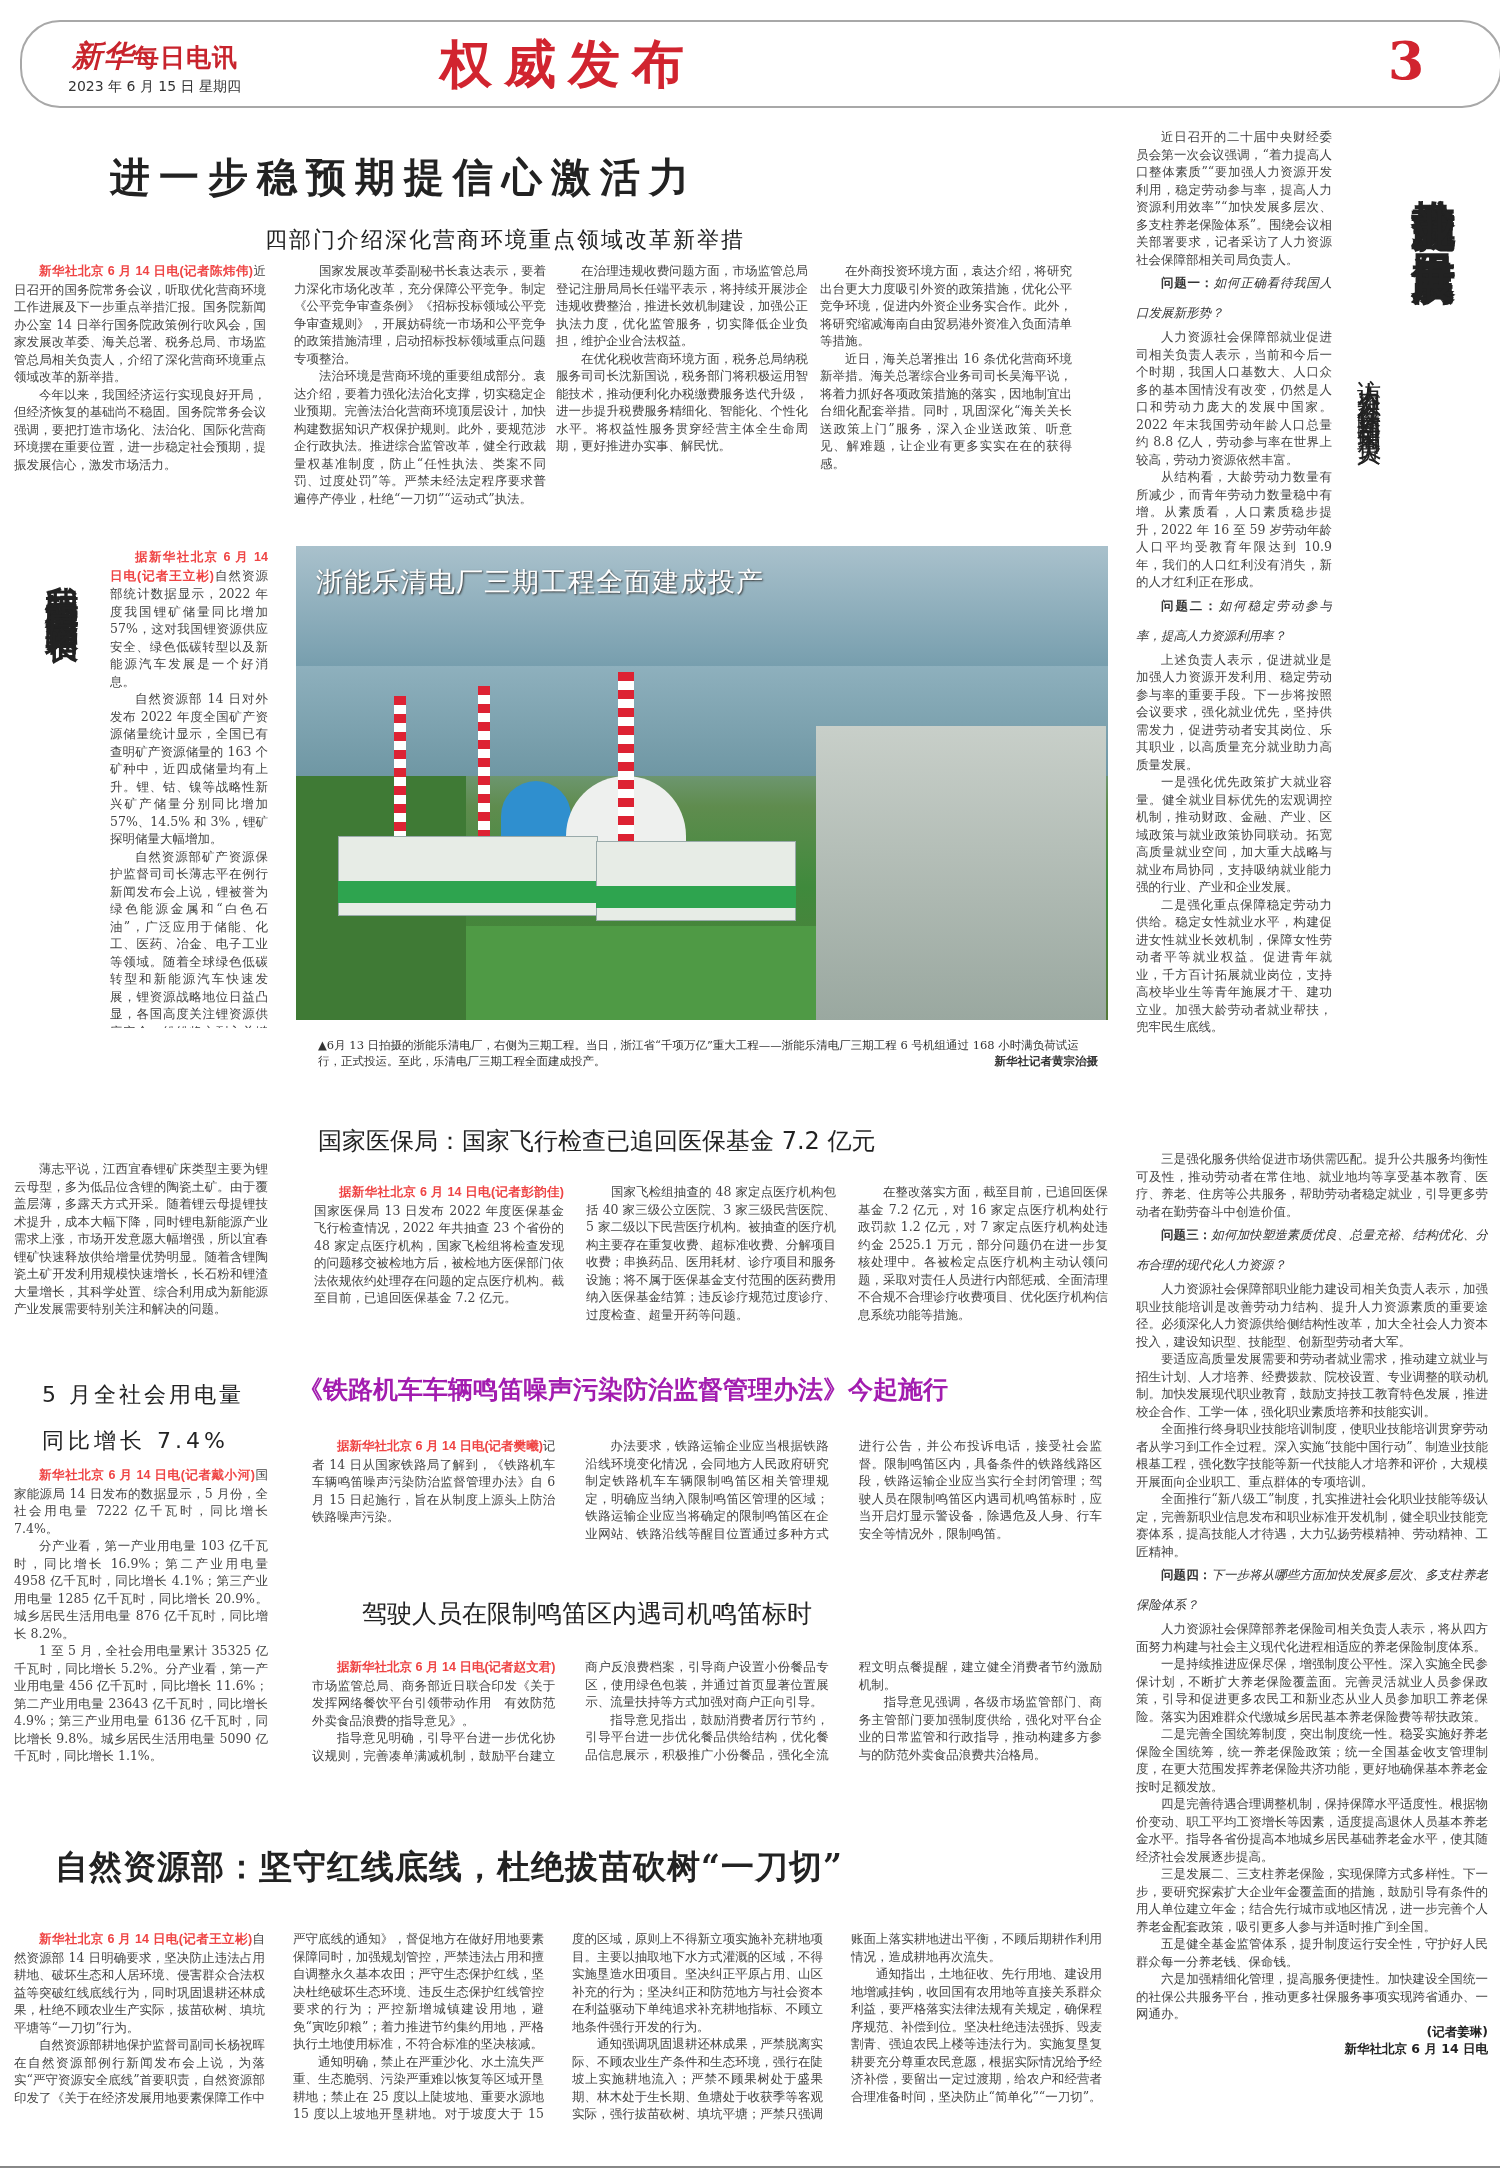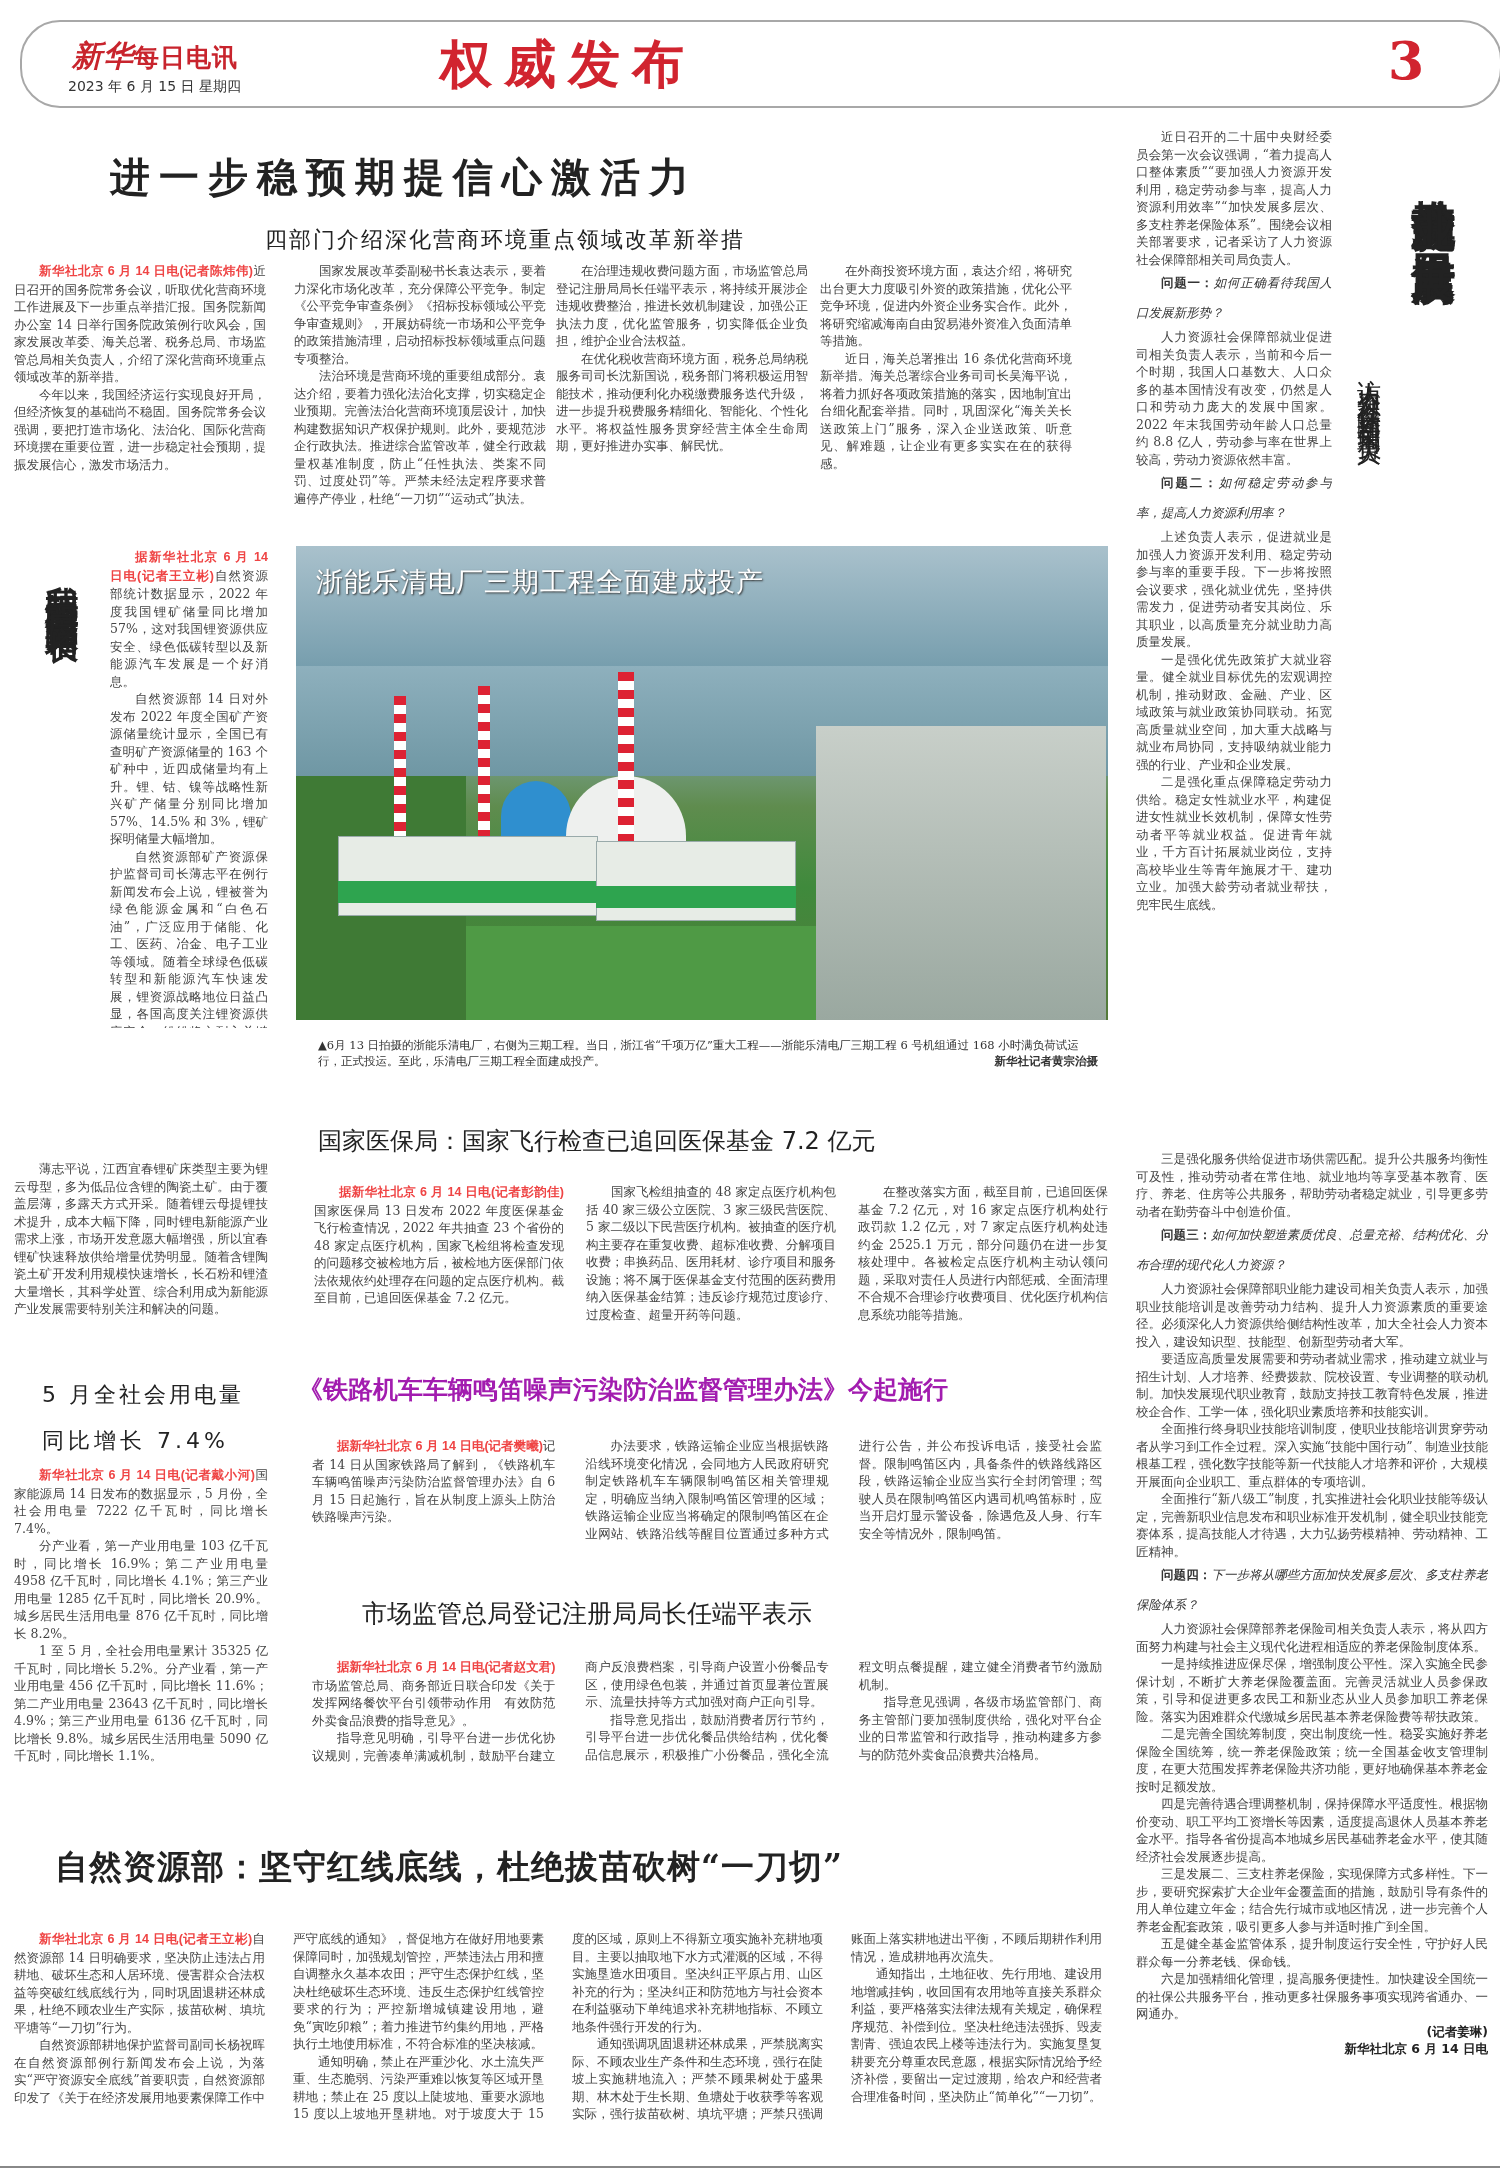--- a/index.html
+++ b/index.html
@@ -102,21 +102,21 @@
   <p>分产业看，第一产业用电量 103 亿千瓦时，同比增长 16.9%；第二产业用电量 4958 亿千瓦时，同比增长 4.1%；第三产业用电量 1285 亿千瓦时，同比增长 20.9%。城乡居民生活用电量 876 亿千瓦时，同比增长 8.2%。</p>
   <p>1 至 5 月，全社会用电量累计 35325 亿千瓦时，同比增长 5.2%。分产业看，第一产业用电量 456 亿千瓦时，同比增长 11.6%；第二产业用电量 23643 亿千瓦时，同比增长 4.9%；第三产业用电量 6136 亿千瓦时，同比增长 9.8%。城乡居民生活用电量 5090 亿千瓦时，同比增长 1.1%。</p>
 </div>
 
 <h2 class="abs" style="left:298px;top:1373px;font-size:25px;font-weight:bold;font-family:'DejaVu Sans',sans-serif;color:#a21caf">《铁路机车车辆鸣笛噪声污染防治监督管理办法》今起施行</h2>
 <div class="abs body" style="left:312px;top:1437px;width:790px;column-count:3;column-gap:30px;height:115px">
   <p class="lead"><b>据新华社北京 6 月 14 日电(记者樊曦)</b><span>记者 14 日从国家铁路局了解到，《铁路机车车辆鸣笛噪声污染防治监督管理办法》自 6 月 15 日起施行，旨在从制度上源头上防治铁路噪声污染。</span></p>
   <p>办法要求，铁路运输企业应当根据铁路沿线环境变化情况，会同地方人民政府研究制定铁路机车车辆限制鸣笛区相关管理规定，明确应当纳入限制鸣笛区管理的区域；铁路运输企业应当将确定的限制鸣笛区在企业网站、铁路沿线等醒目位置通过多种方式进行公告，并公布投诉电话，接受社会监督。限制鸣笛区内，具备条件的铁路线路区段，铁路运输企业应当实行全封闭管理；驾驶人员在限制鸣笛区内遇司机鸣笛标时，应当开启灯显示警设备，除遇危及人身、行车安全等情况外，限制鸣笛。</p>
 </div>
 
-<h2 class="abs" style="left:362px;top:1597px;font-size:25px;font-weight:normal;font-family:'DejaVu Sans',sans-serif;color:#222">市场监管总局登记注册局局长任端平表示</h2>
+<h2 class="abs" style="left:362px;top:1597px;font-size:25px;font-weight:normal;font-family:'DejaVu Sans',sans-serif;color:#222">驾驶人员在限制鸣笛区内遇司机鸣笛标时</h2>
 <div class="abs body" style="left:312px;top:1658px;width:790px;column-count:3;column-gap:30px;height:140px">
   <p class="lead"><b>据新华社北京 6 月 14 日电(记者赵文君)</b><span>市场监管总局、商务部近日联合印发《关于发挥网络餐饮平台引领带动作用　有效防范外卖食品浪费的指导意见》。</span></p>
   <p>指导意见明确，引导平台进一步优化协议规则，完善凑单满减机制，鼓励平台建立商户反浪费档案，引导商户设置小份餐品专区，使用绿色包装，并通过首页显著位置展示、流量扶持等方式加强对商户正向引导。</p>
   <p>指导意见指出，鼓励消费者厉行节约，引导平台进一步优化餐品供给结构，优化餐品信息展示，积极推广小份餐品，强化全流程文明点餐提醒，建立健全消费者节约激励机制。</p>
   <p>指导意见强调，各级市场监管部门、商务主管部门要加强制度供给，强化对平台企业的日常监管和行政指导，推动构建多方参与的防范外卖食品浪费共治格局。</p>
 </div>
 
 <h1 class="abs" style="left:55px;top:1845px;font-size:33px;letter-spacing:1px">自然资源部：坚守红线底线，杜绝拔苗砍树“一刀切”</h1>
 <div class="abs body" style="left:14px;top:1930px;width:1088px;column-count:4;column-gap:28px;height:230px">
   <p class="lead"><b>新华社北京 6 月 14 日电(记者王立彬)</b><span>自然资源部 14 日明确要求，坚决防止违法占用耕地、破坏生态和人居环境、侵害群众合法权益等突破红线底线行为，同时巩固退耕还林成果，杜绝不顾农业生产实际，拔苗砍树、填坑平塘等“一刀切”行为。</span></p>
@@ -125,20 +125,21 @@
   <p>通知强调巩固退耕还林成果，严禁脱离实际、不顾农业生产条件和生态环境，强行在陡坡上实施耕地流入；严禁不顾果树处于盛果期、林木处于生长期、鱼塘处于收获季等客观实际，强行拔苗砍树、填坑平塘；严禁只强调账面上落实耕地进出平衡，不顾后期耕作利用情况，造成耕地再次流失。</p>
   <p>通知指出，土地征收、先行用地、建设用地增减挂钩，收回国有农用地等直接关系群众利益，要严格落实法律法规有关规定，确保程序规范、补偿到位。坚决杜绝违法强拆、毁麦割青、强迫农民上楼等违法行为。实施复垦复耕要充分尊重农民意愿，根据实际情况给予经济补偿，要留出一定过渡期，给农户和经营者合理准备时间，坚决防止“简单化”“一刀切”。</p>
 </div>
 
 <h1 class="abs vert" style="left:1408px;top:165px;font-size:44px;line-height:52px;height:960px;letter-spacing:1px">推动高质量充分就业　促进人口高质量发展</h1>
 <h2 class="abs vert" style="left:1354px;top:360px;font-size:24px;line-height:30px;font-weight:normal;font-family:'DejaVu Sans',sans-serif;height:560px;letter-spacing:4px">访人力资源社会保障部相关司局负责人</h2>
 <div class="abs body" style="left:1136px;top:128px;width:196px;height:980px;overflow:hidden">
   <p>近日召开的二十届中央财经委员会第一次会议强调，“着力提高人口整体素质”“要加强人力资源开发利用，稳定劳动参与率，提高人力资源利用效率”“加快发展多层次、多支柱养老保险体系”。围绕会议相关部署要求，记者采访了人力资源社会保障部相关司局负责人。</p>
   <div class="q" style="text-indent:2em"><b>问题一：</b><span>如何正确看待我国人口发展新形势？</span></div>
   <p>人力资源社会保障部就业促进司相关负责人表示，当前和今后一个时期，我国人口基数大、人口众多的基本国情没有改变，仍然是人口和劳动力庞大的发展中国家。2022 年末我国劳动年龄人口总量约 8.8 亿人，劳动参与率在世界上较高，劳动力资源依然丰富。</p>
+  <p>从结构看，大龄劳动力数量有所减少，而青年劳动力数量稳中有增。从素质看，人口素质稳步提升，2022 年 16 至 59 岁劳动年龄人口平均受教育年限达到 10.9 年，我们的人口红利没有消失，新的人才红利正在形成。</p>
   <div class="q" style="text-indent:2em"><b>问题二：</b><span>如何稳定劳动参与率，提高人力资源利用率？</span></div>
   <p>上述负责人表示，促进就业是加强人力资源开发利用、稳定劳动参与率的重要手段。下一步将按照会议要求，强化就业优先，坚持供需发力，促进劳动者安其岗位、乐其职业，以高质量充分就业助力高质量发展。</p>
   <p>一是强化优先政策扩大就业容量。健全就业目标优先的宏观调控机制，推动财政、金融、产业、区域政策与就业政策协同联动。拓宽高质量就业空间，加大重大战略与就业布局协同，支持吸纳就业能力强的行业、产业和企业发展。</p>
   <p>二是强化重点保障稳定劳动力供给。稳定女性就业水平，构建促进女性就业长效机制，保障女性劳动者平等就业权益。促进青年就业，千方百计拓展就业岗位，支持高校毕业生等青年施展才干、建功立业。加强大龄劳动者就业帮扶，兜牢民生底线。</p>
 </div>
 <div class="abs body" style="left:1136px;top:1150px;width:352px;height:1010px;overflow:hidden">
   <p>三是强化服务供给促进市场供需匹配。提升公共服务均衡性可及性，推动劳动者在常住地、就业地均等享受基本教育、医疗、养老、住房等公共服务，帮助劳动者稳定就业，引导更多劳动者在勤劳奋斗中创造价值。</p>
   <div class="q" style="text-indent:2em"><b>问题三：</b><span>如何加快塑造素质优良、总量充裕、结构优化、分布合理的现代化人力资源？</span></div>
   <p>人力资源社会保障部职业能力建设司相关负责人表示，加强职业技能培训是改善劳动力结构、提升人力资源素质的重要途径。必须深化人力资源供给侧结构性改革，加大全社会人力资本投入，建设知识型、技能型、创新型劳动者大军。</p>
   <p>要适应高质量发展需要和劳动者就业需求，推动建立就业与招生计划、人才培养、经费拨款、院校设置、专业调整的联动机制。加快发展现代职业教育，鼓励支持技工教育特色发展，推进校企合作、工学一体，强化职业素质培养和技能实训。</p>

